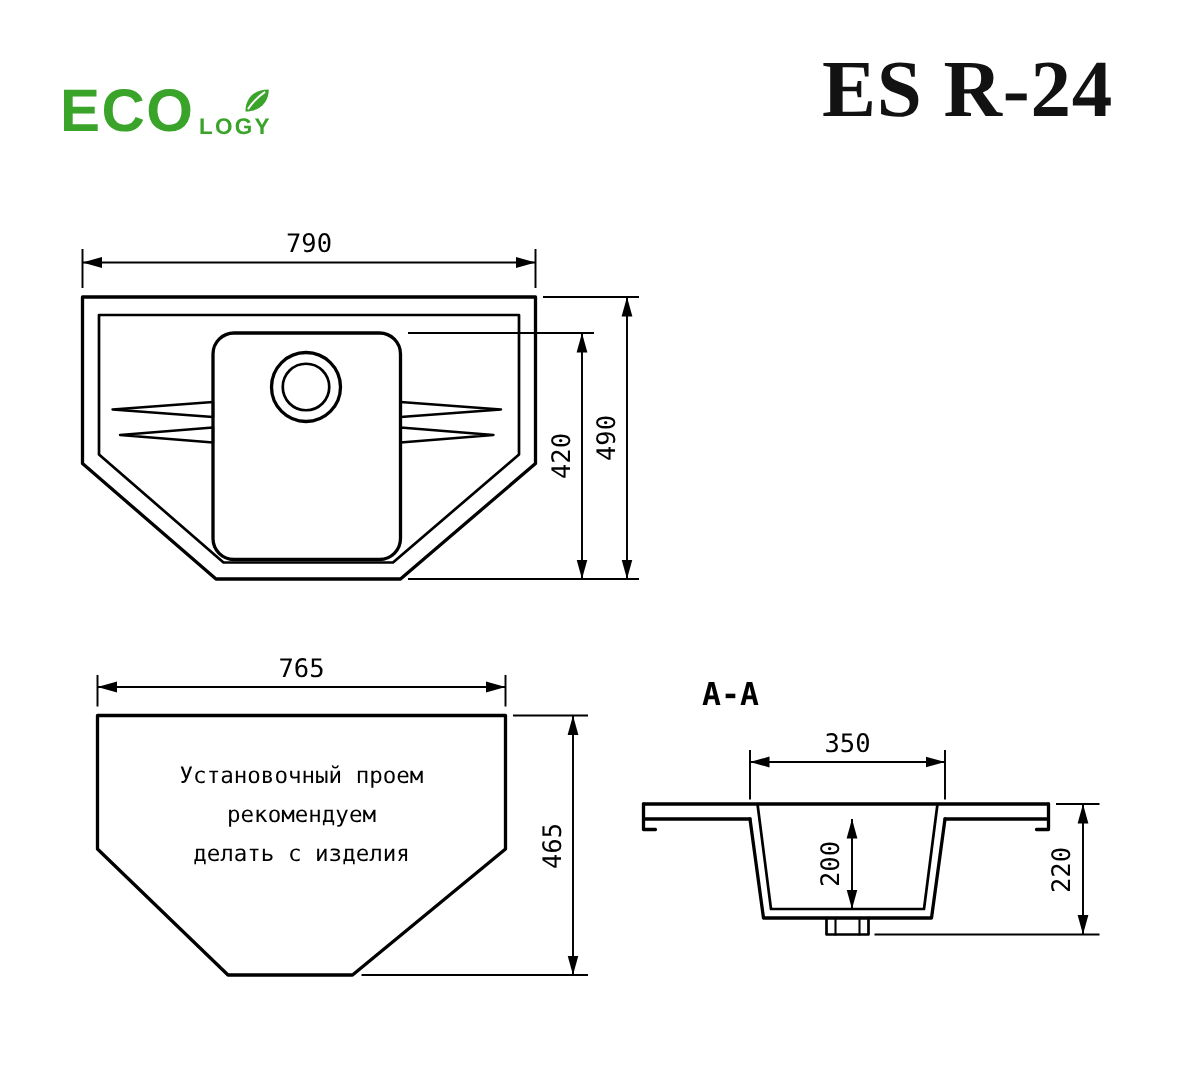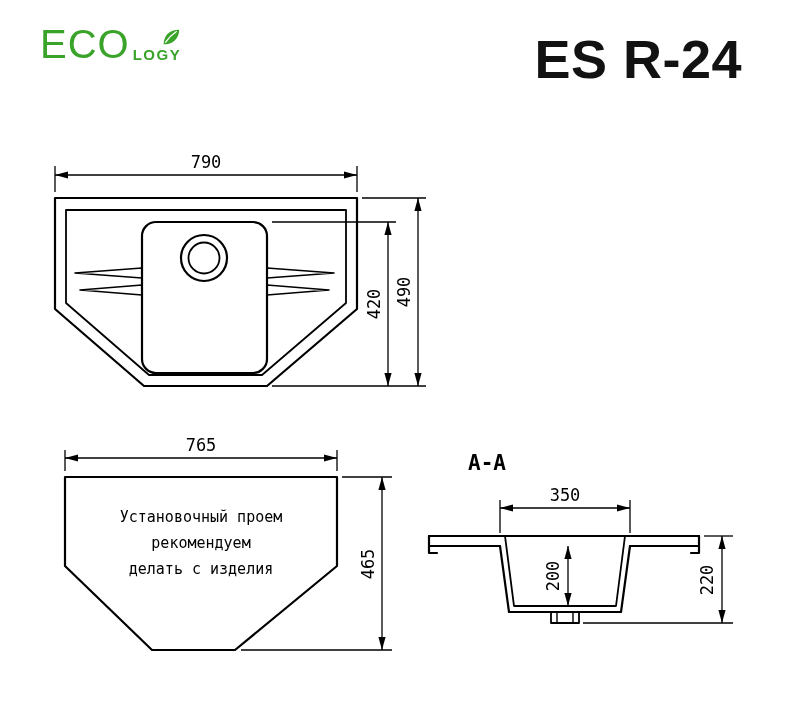--- a/index.html
+++ b/index.html
@@ -3,28 +3,28 @@
 <meta charset="utf-8">
 <style>
   * { margin:0; padding:0; box-sizing:border-box; }
   html,body { width:800px; height:723px; }
   body { background:#ffffff; font-family:"Liberation Sans", sans-serif; position:relative; overflow:hidden; }
   .page { position:relative; width:800px; height:723px; background:#fff; }
 
   
   .logo { position:absolute; left:40px; top:24px; color:#3aa329; line-height:1; }
   .logo-line1 { display:flex; align-items:flex-end; gap:3px; }
-  .logo-eco { font-size:40px; font-weight:normal; letter-spacing:1px; }
+  .logo-eco { font-size:40px; font-weight:bold; letter-spacing:1px;margin-top:30px; }
   .logo-right { display:flex; flex-direction:column; align-items:flex-end; padding-bottom:2px; }
   .logo-right svg { display:block; margin-left:2px; }
   .logo-logy { font-size:15px; font-weight:bold; letter-spacing:1.5px; margin-top:1px; }
   .logo-stone { font-size:42px; font-weight:bold; letter-spacing:3px; margin-top:0px; }
 
   .model { position:absolute; right:58px; top:28px; font-size:54px; font-weight:bold;
-           color:#121212; letter-spacing:0.5px; }
+           color:#121212; letter-spacing:0.5px;font-family:Liberation Serif, serif; }
 
   
   svg.drawing { position:absolute; left:0; top:0; }
   .obj  { fill:none; stroke:#000; stroke-width:2.2; stroke-linejoin:round; stroke-linecap:round; }
   .thin { fill:none; stroke:#000; stroke-width:1.3; }
   .dim-text { font-family:"DejaVu Sans Mono", monospace; font-size:17px; fill:#000; }
   .note-text { font-family:"DejaVu Sans Mono", monospace; font-size:15px; fill:#000; }
   .section-label { font-family:"DejaVu Sans Mono", monospace; font-size:21px; font-weight:bold; fill:#000; }
 </style>
 </head>

